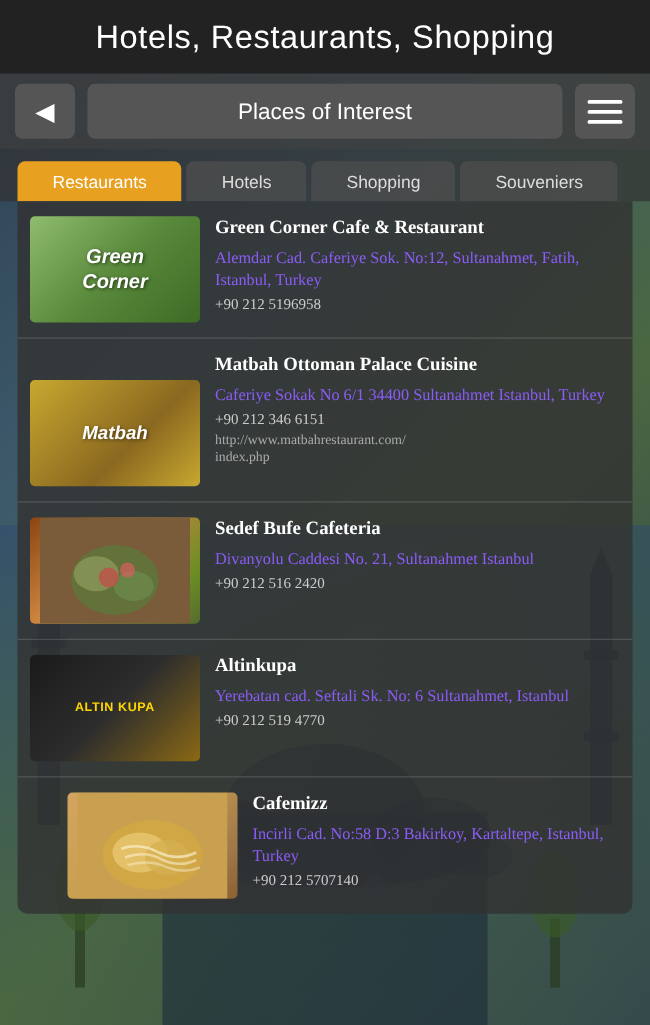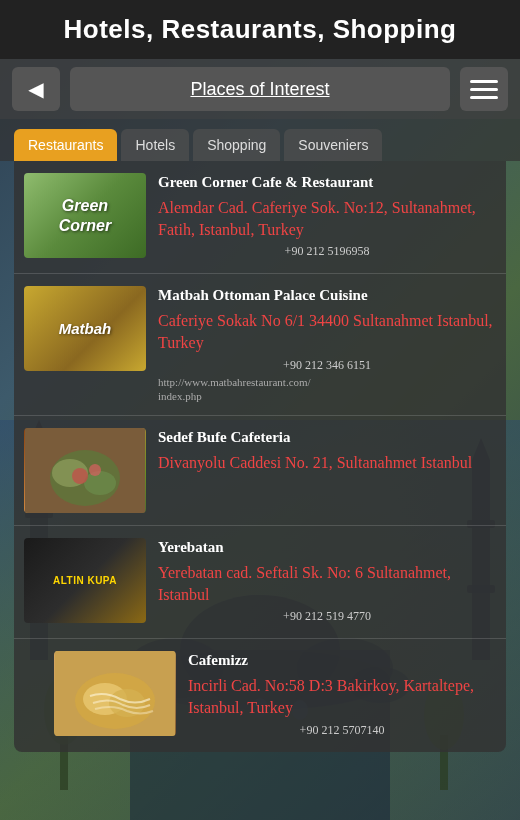--- a/index.html
+++ b/index.html
@@ -24,21 +24,21 @@
       position: relative;
       z-index: 10;
       background: #222;
       padding: 14px 16px;
       text-align: center;
     }
 
     .header-title {
       color: #fff;
       font-size: 26px;
-      font-weight: bold;
+      font-weight: normal;
       letter-spacing: 0.5px;
     }
 
     .nav-bar {
       position: relative;
       z-index: 10;
       background: rgba(60, 60, 60, 0.85);
       display: flex;
       align-items: center;
       padding: 8px 12px;
@@ -70,21 +70,20 @@
       height: 44px;
       display: flex;
       align-items: center;
       justify-content: center;
     }
 
     .nav-title-text {
       color: #fff;
       font-size: 18px;
       font-weight: 500;
-      text-decoration: underline;
     }
 
     .menu-btn {
       background: #555;
       border: none;
       border-radius: 6px;
       width: 48px;
       height: 44px;
       display: flex;
       align-items: center;
@@ -106,21 +105,21 @@
     .tabs {
       position: relative;
       z-index: 10;
       display: flex;
       background: rgba(50,50,50,0.7);
       padding: 10px 14px 0;
       gap: 4px;
     }
 
     .tab {
-      padding: 8px 14px;
+      padding: 8px 28px;
       border-radius: 6px 6px 0 0;
       font-size: 14px;
       font-weight: 500;
       cursor: pointer;
       border: none;
     }
 
     .tab.active {
       background: #e8a020;
       color: #fff;
@@ -149,21 +148,21 @@
       gap: 12px;
       align-items: flex-start;
     }
 
     .restaurant-item:last-child {
       border-bottom: none;
       padding-left: 40px;
     }
 
     .restaurant-thumb {
-      width: 122px;
+      width: 136px;
       height: 85px;
       border-radius: 4px;
       flex-shrink: 0;
       overflow: hidden;
       display: flex;
       align-items: center;
       justify-content: center;
     }
 
     
@@ -178,20 +177,21 @@
       font-style: italic;
       text-shadow: 1px 1px 3px rgba(0,0,0,0.6);
       text-align: center;
       line-height: 1.2;
     }
 
     
     .thumb-2 {
       background: linear-gradient(135deg, #c8a830 0%, #8a6820 60%, #c8a830 100%);
       position: relative;
+      margin-top: 21px;
     }
     .thumb-2-text {
       color: #fff;
       font-size: 15px;
       font-weight: bold;
       font-style: italic;
       text-shadow: 1px 1px 3px rgba(0,0,0,0.5);
       text-align: center;
     }
 
@@ -225,31 +225,30 @@
 
     .restaurant-name {
       color: #fff;
       font-size: 15px;
       font-weight: bold;
       margin-bottom: 4px;
       line-height: 1.3;
     }
 
     .restaurant-address {
-      color: #ef4444;
-      font-size: 16px;
+      color: #8b5cf6;
+      font-size: 13px;
       line-height: 1.4;
       margin-bottom: 3px;
     }
 
     .restaurant-phone {
       color: #ccc;
       font-size: 12px;
       margin-bottom: 2px;
-      text-align: center;
     }
 
     .restaurant-url {
       color: #aaa;
       font-size: 11px;
       line-height: 1.3;
     }
 
     
     .bg-scene {
@@ -366,29 +365,30 @@
         <ellipse cx="60" cy="50" rx="35" ry="28" fill="#5a7a3a" opacity="0.7"></ellipse>
         <ellipse cx="45" cy="45" rx="18" ry="14" fill="#8a9a5a" opacity="0.8"></ellipse>
         <ellipse cx="75" cy="55" rx="16" ry="12" fill="#6a8a4a" opacity="0.8"></ellipse>
         <circle cx="55" cy="48" r="8" fill="#c84848" opacity="0.7"></circle>
         <circle cx="70" cy="42" r="6" fill="#d86060" opacity="0.7"></circle>
       </svg>
     </div>
     <div class="restaurant-info">
       <div class="restaurant-name">Sedef Bufe Cafeteria</div>
       <div class="restaurant-address">Divanyolu Caddesi No. 21, Sultanahmet Istanbul</div>
+      <div class="restaurant-phone">+90 212 516 2420</div>
     </div>
   </div>
 
   <div class="restaurant-item">
     <div class="restaurant-thumb thumb-4">
       <span class="thumb-4-text">ALTIN KUPA</span>
     </div>
     <div class="restaurant-info">
-      <div class="restaurant-name">Yerebatan</div>
+      <div class="restaurant-name">Altinkupa</div>
       <div class="restaurant-address">Yerebatan cad. Seftali Sk. No: 6 Sultanahmet, Istanbul</div>
       <div class="restaurant-phone">+90 212 519 4770</div>
     </div>
   </div>
 
   <div class="restaurant-item">
     <div class="restaurant-thumb thumb-5">
 
       <svg width="120" height="85" viewBox="0 0 120 85" xmlns="http://www.w3.org/2000/svg">
         <rect width="120" height="85" fill="#c8a050"></rect>

